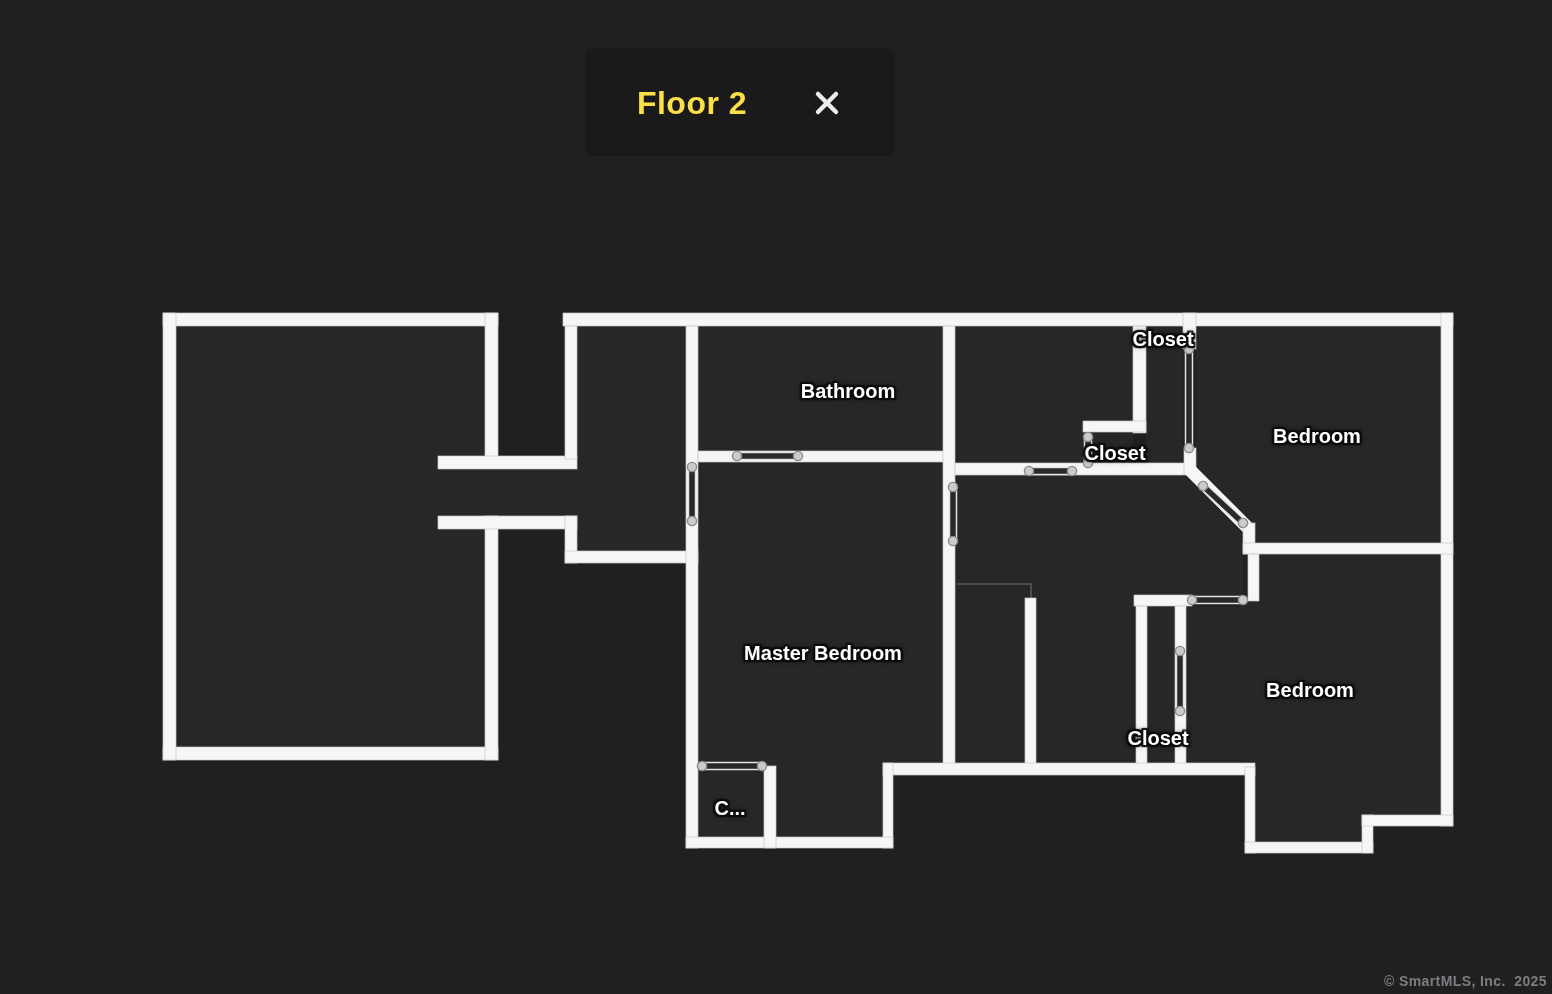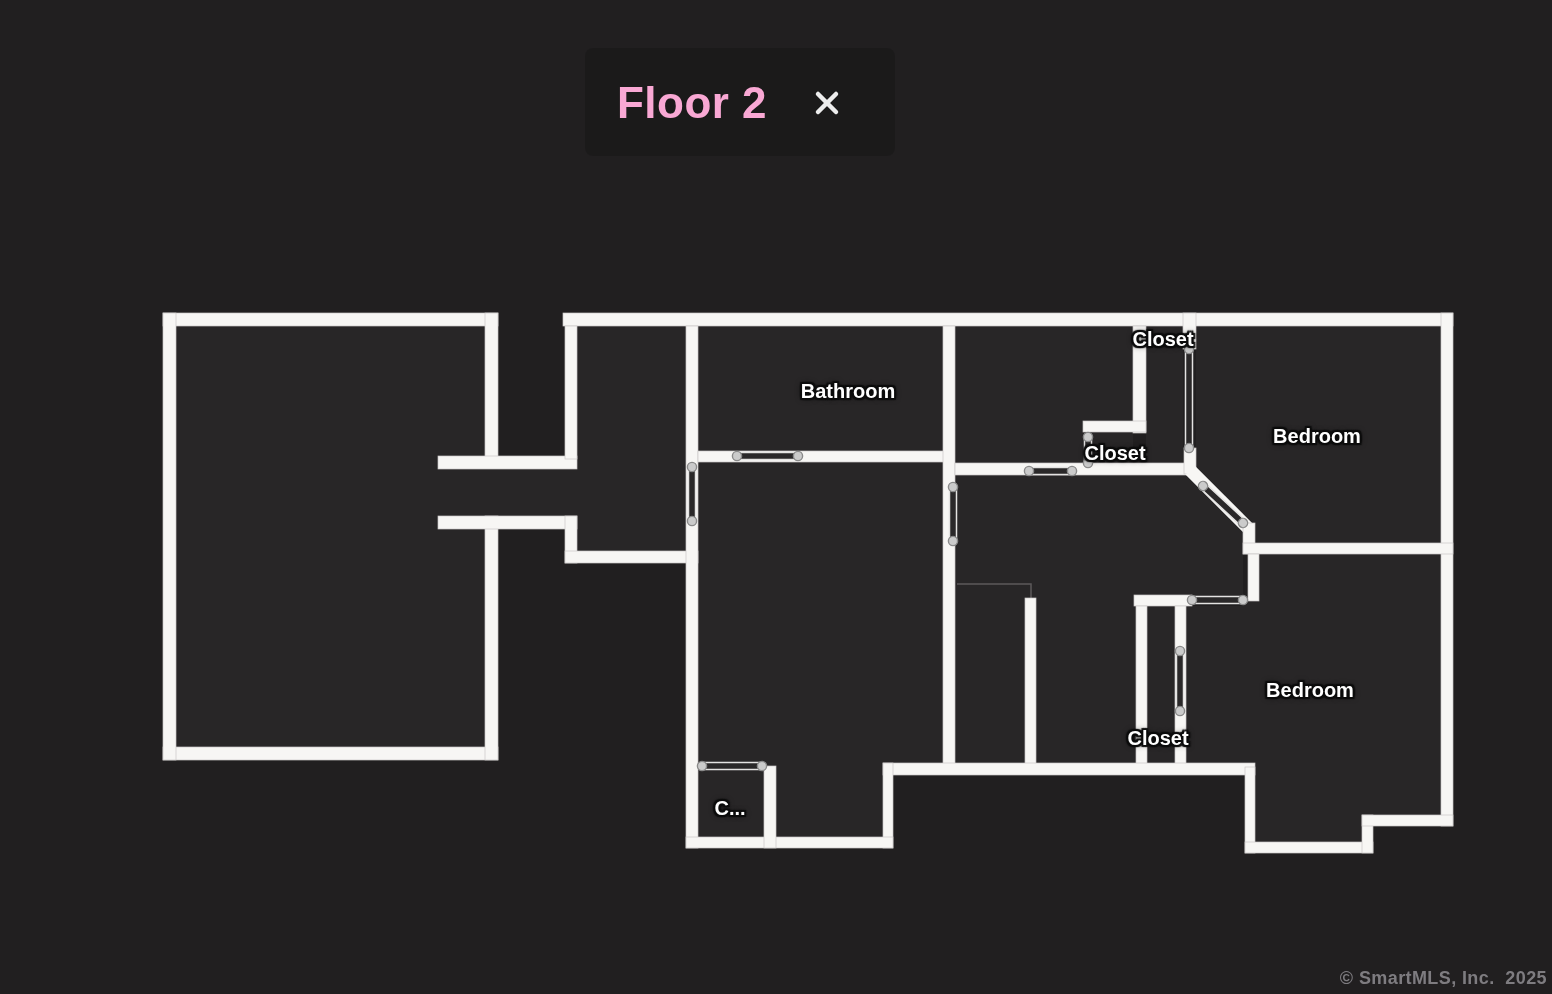--- a/index.html
+++ b/index.html
@@ -24,30 +24,30 @@
     text-shadow:-2px -2px 1px #0c0c0c, 2px -2px 1px #0c0c0c, -2px 2px 1px #0c0c0c,
                  2px 2px 1px #0c0c0c, 0 -2px 1px #0c0c0c, 0 2px 1px #0c0c0c,
                 -2px 0 1px #0c0c0c, 2px 0 1px #0c0c0c, 0 0 6px rgba(0,0,0,.85);
   }
   #title-panel{
     position:absolute;left:585px;top:48px;width:310px;height:108px;
     background:rgba(0,0,0,.16);border-radius:8px;
   }
   #page-title{
     position:absolute;left:692px;top:103px;transform:translate(-50%,-50%);
-    font-size:44px;font-weight:700;color:#f9a8d4;letter-spacing:.5px;white-space:nowrap;
+    font-size:32px;font-weight:700;color:#fde047;letter-spacing:.5px;white-space:nowrap;
   }
   #close-btn{
     position:absolute;left:827px;top:103px;transform:translate(-50%,-50%);
     width:44px;height:44px;background:transparent;border:none;cursor:pointer;
     display:flex;align-items:center;justify-content:center;
   }
   #watermark{
     position:absolute;right:5px;bottom:5px;
-    font-size:18px;font-weight:700;color:var(--wm);
+    font-size:14px;font-weight:700;color:var(--wm);
     letter-spacing:.4px;white-space:pre;
   }
 </style>
 </head>
 <body>
 
 <div id="stage">
 
   <div id="title-panel"></div>
 
@@ -167,20 +167,21 @@
         <g transform="translate(702,766) rotate(0)">
           <rect x="0" y="-3.5" width="60" height="7" class="door-leaf"></rect>
           <circle cx="0" cy="0" r="4.6" class="door-handle"></circle>
           <circle cx="60" cy="0" r="4.6" class="door-handle"></circle>
         </g>
       </g>
   </svg>
 
   <div id="labels">
     <div class="room-label" style="left:848px;top:391px">Bathroom</div>
+    <div class="room-label" style="left:823px;top:653px">Master Bedroom</div>
     <div class="room-label" style="left:730px;top:808px">C...</div>
     <div class="room-label" style="left:1163px;top:339px">Closet</div>
     <div class="room-label" style="left:1115px;top:453px">Closet</div>
     <div class="room-label" style="left:1158px;top:738px">Closet</div>
     <div class="room-label" style="left:1317px;top:436px">Bedroom</div>
     <div class="room-label" style="left:1310px;top:690px">Bedroom</div>
   </div>
 
   <div id="page-title">Floor 2</div>
 

